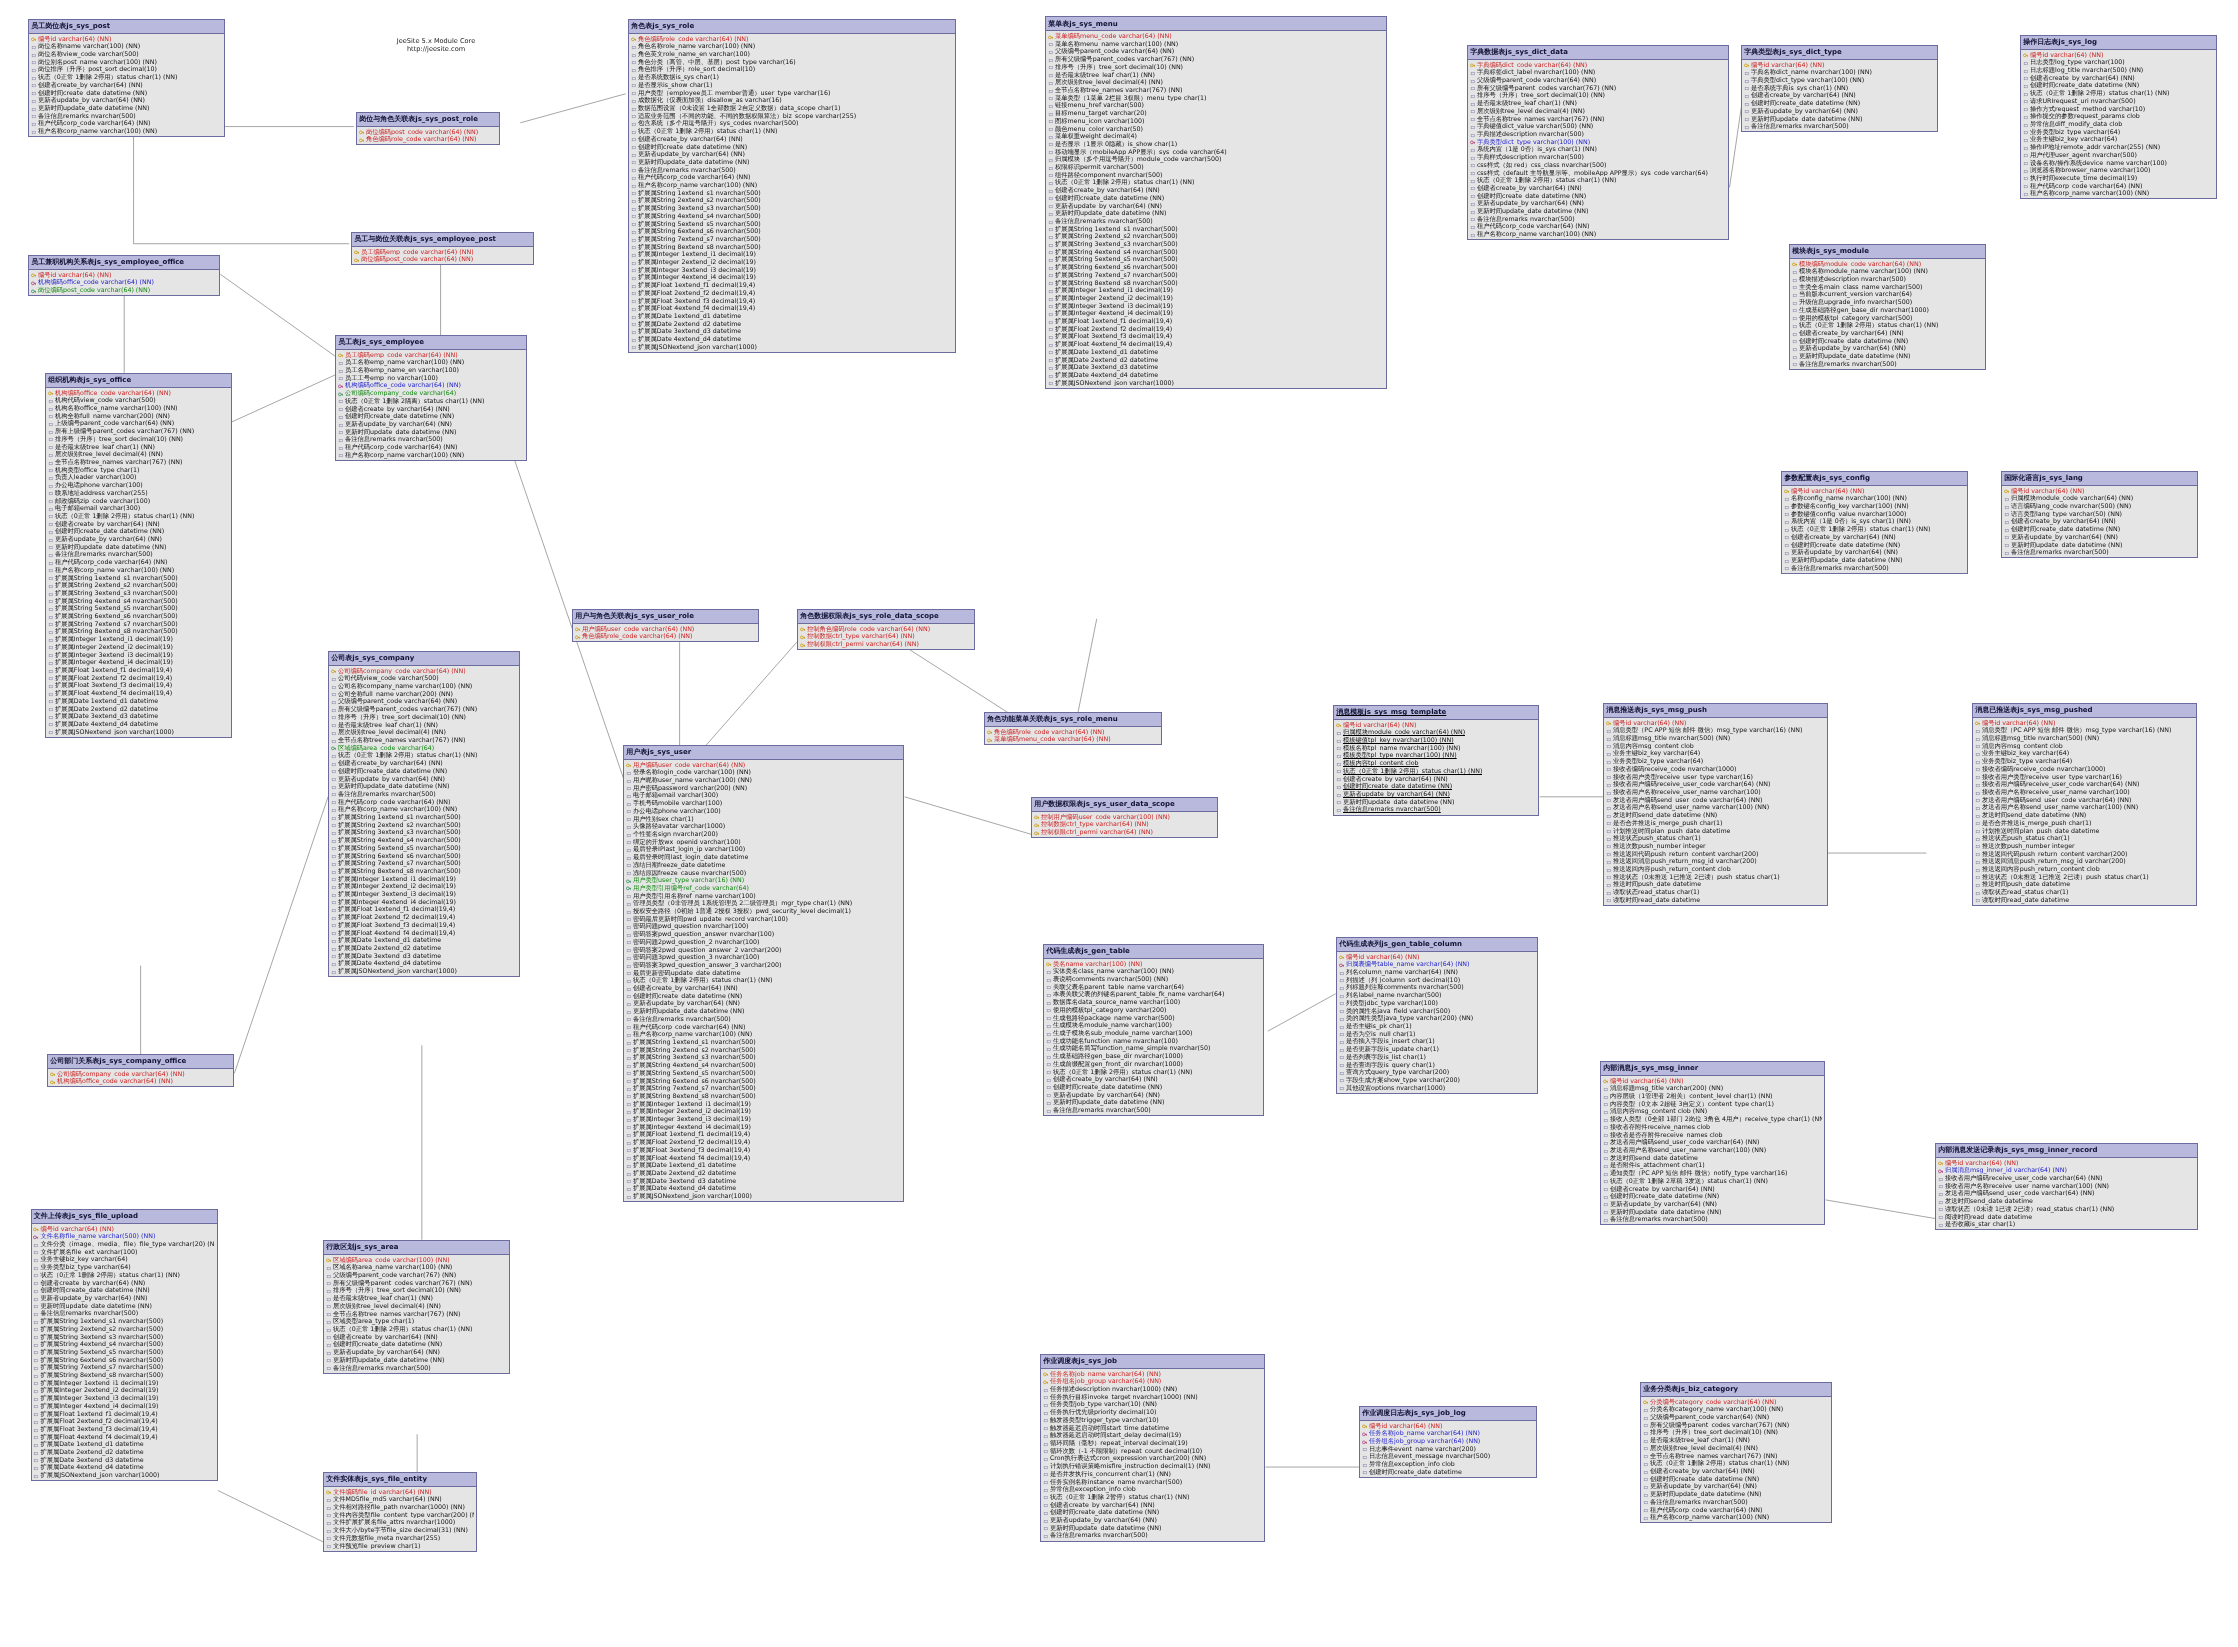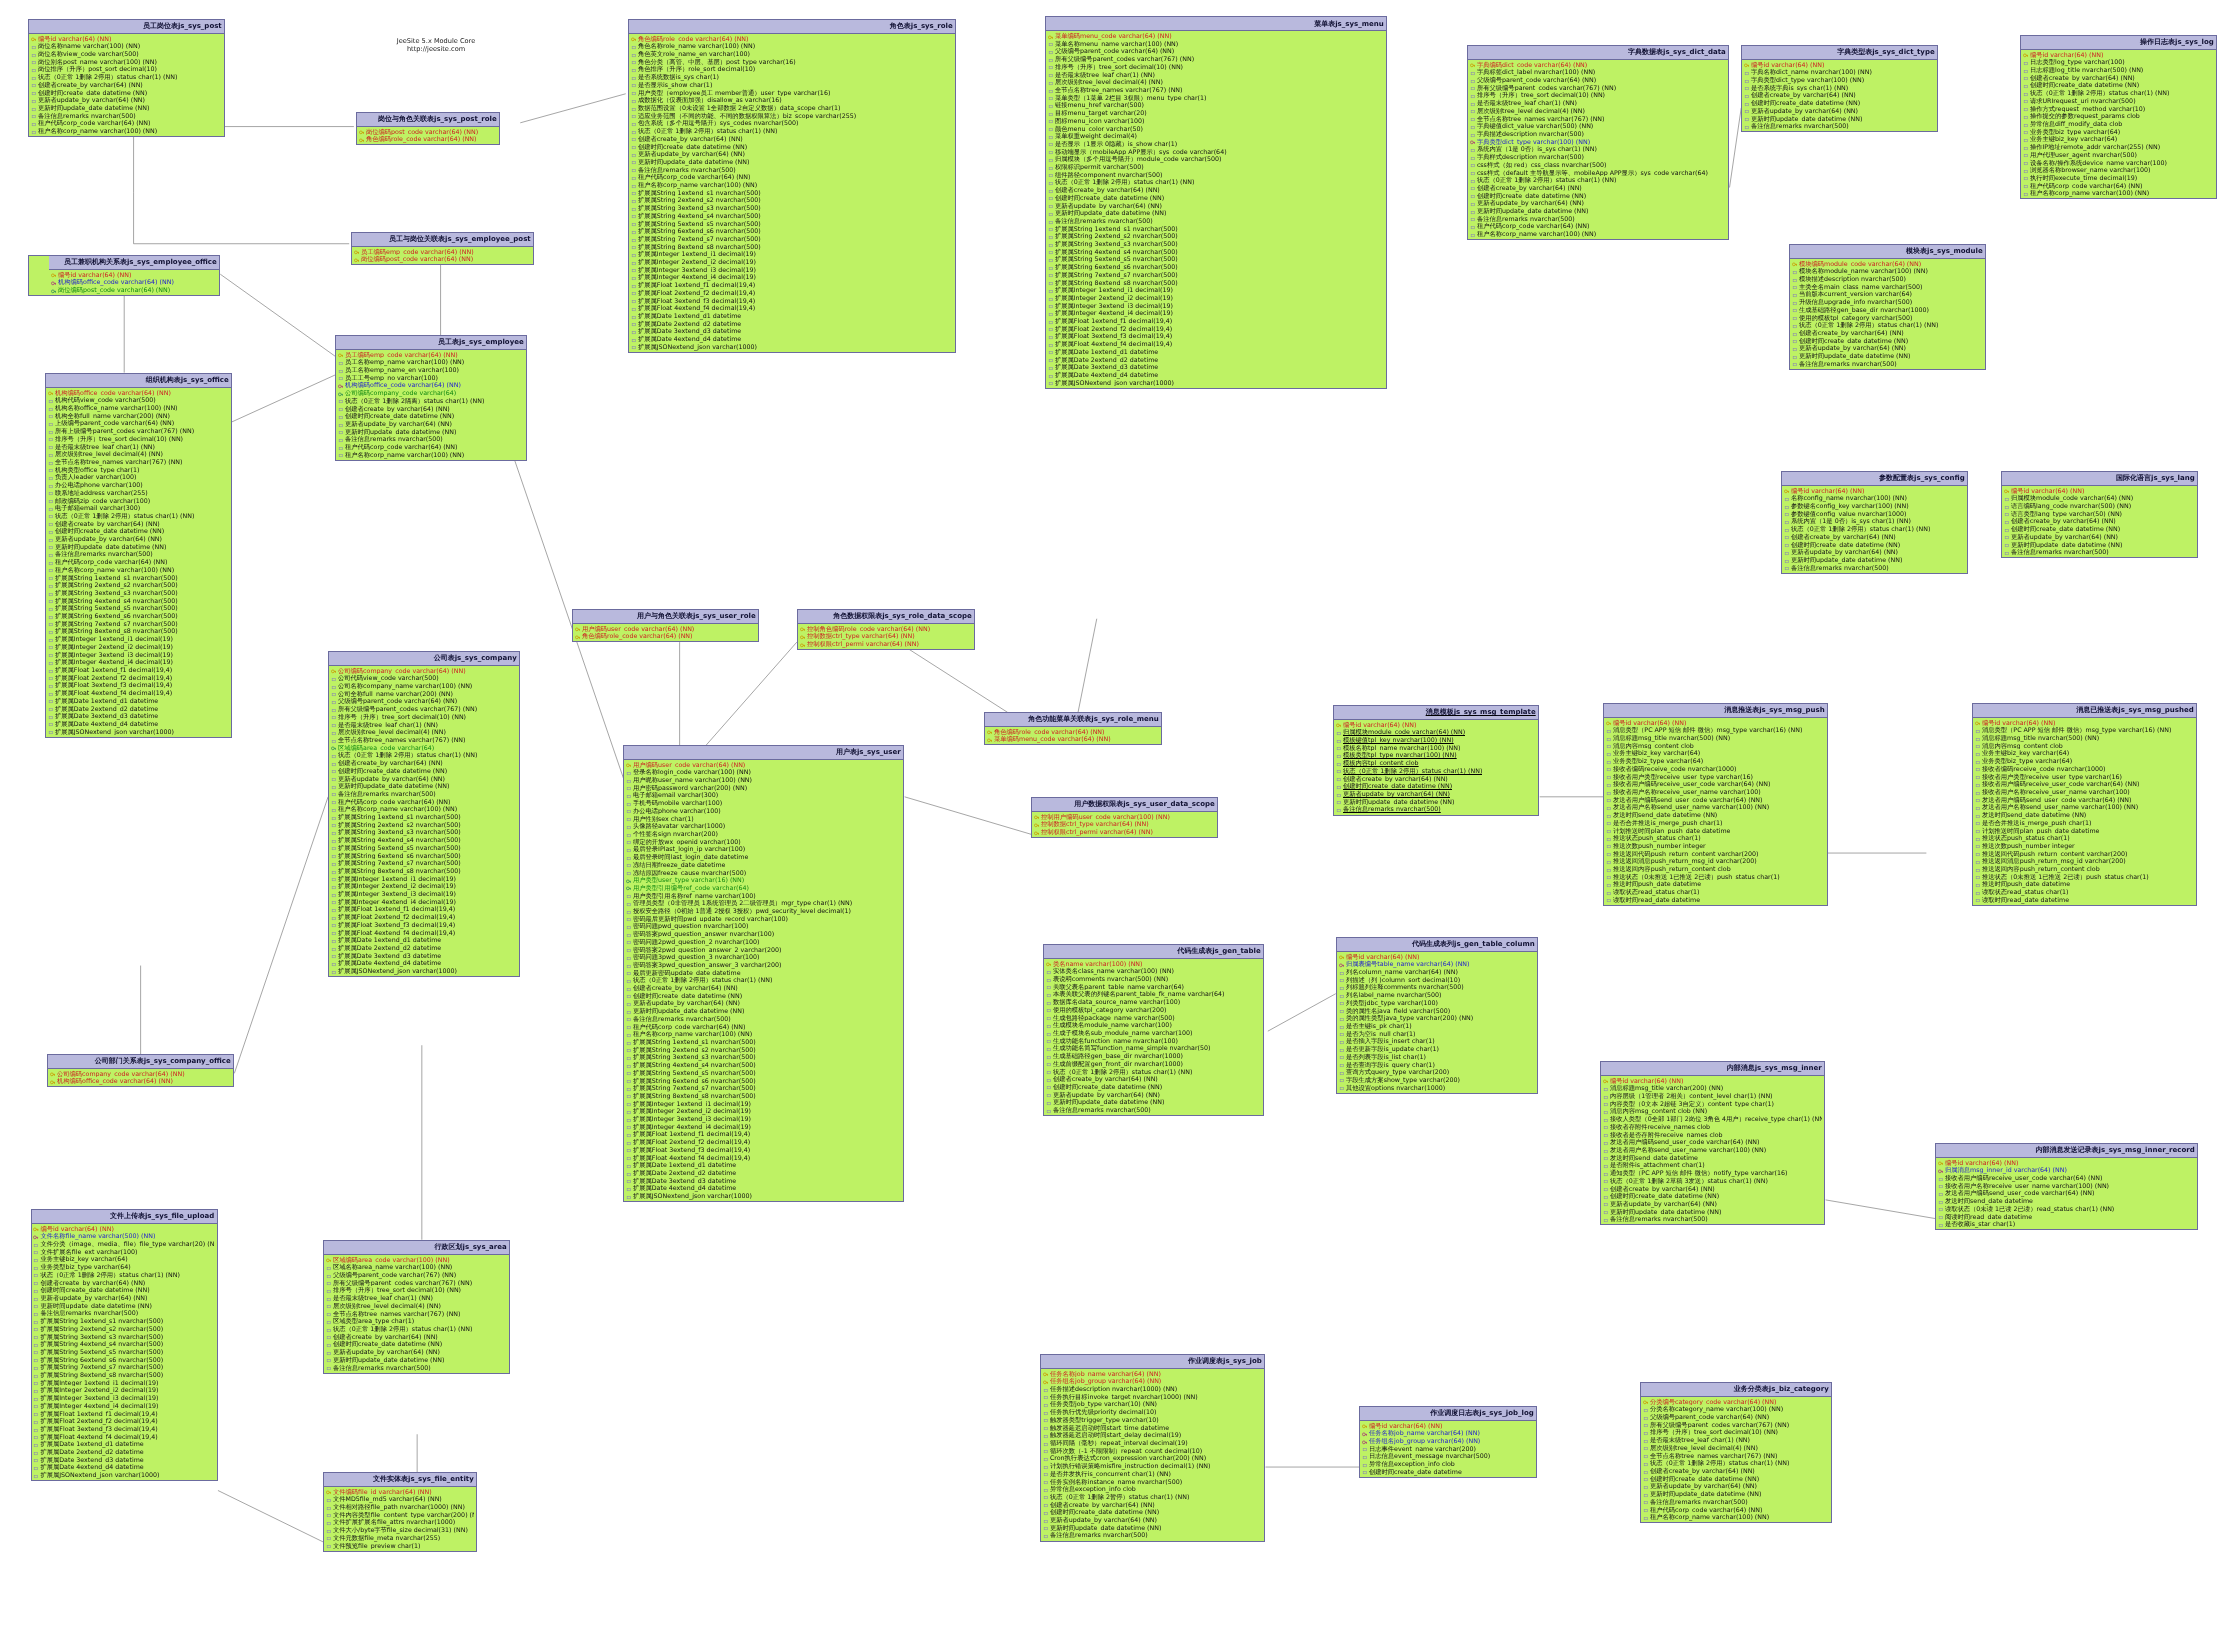--- a/index.html
+++ b/index.html
@@ -1,18 +1,18 @@
 <!DOCTYPE html>
 <html style="font-size:7.5px"><head>
 <meta charset="utf-8">
 <style>
   html,body{margin:0;padding:0;background:#ffffff;}
   body{font-family:"DejaVu Sans","Liberation Sans",sans-serif;}
   #canvas{position:relative;width:2239px;height:1648px;background:#ffffff;overflow:hidden;}
-  .table{position:absolute;border:0.5px solid #6b6b9e;background:#bef264;box-sizing:border-box;text-align:right;}
+  .table{position:absolute;border:0.5px solid #6b6b9e;background:#e5e5e5;box-sizing:border-box;}
   .table .hdr{background:#b9b9dd;border-bottom:0.5px solid #6b6b9e;padding:1.4px 2.3px;font-size:7px;color:#111133;font-weight:bold;white-space:nowrap;overflow:hidden;}
   .table .body{padding:0.9px 1.9px 1.4px 1.9px;}
   .row{display:flex;align-items:center;font-size:6.3px;line-height:7.7px;color:#111;white-space:nowrap;overflow:hidden;}
   .row .ic{width:5.6px;min-width:5.6px;height:5.2px;margin-right:1.4px;display:inline-block;}
   .row .txt{overflow:hidden;text-overflow:clip;}
   .pk .txt{color:#cc2222;}
   .fk .txt{color:#2222cc;}
   .uk .txt{color:#118811;}
   .plain .txt{color:#111;}
   svg.links{position:absolute;left:0;top:0;width:2239px;height:1648px;pointer-events:none;}
@@ -169,21 +169,21 @@
         </div>
         <div class="row pk">
           <span class="ic keyicon"><svg width="5.6" height="5.2" viewBox="0 0 12 11">
               <circle cx="4" cy="5" r="3" fill="none" stroke="#cc9900" stroke-width="1.6"></circle>
               <path d="M6.5 5 L11 5 M9.5 5 L9.5 8 M11 5 L11 7.5" stroke="#cc9900" stroke-width="1.6" fill="none"></path>
             </svg></span>
           <span class="txt">岗位编码post_code varchar(64) (NN)</span>
         </div>
       </div>
     </div>
-    <div class="table" style="left: 28px; top: 255px; width: 192px; padding-left: 20px;">
+    <div class="table" style="left: 28px; top: 255px; width: 192px;">
       <div class="hdr">员工兼职机构关系表js_sys_employee_office</div>
       <div class="body">
         <div class="row pk">
           <span class="ic keyicon"><svg width="5.6" height="5.2" viewBox="0 0 12 11">
               <circle cx="4" cy="5" r="3" fill="none" stroke="#cc9900" stroke-width="1.6"></circle>
               <path d="M6.5 5 L11 5 M9.5 5 L9.5 8 M11 5 L11 7.5" stroke="#cc9900" stroke-width="1.6" fill="none"></path>
             </svg></span>
           <span class="txt">编号id varchar(64) (NN)</span>
         </div>
         <div class="row fk">

